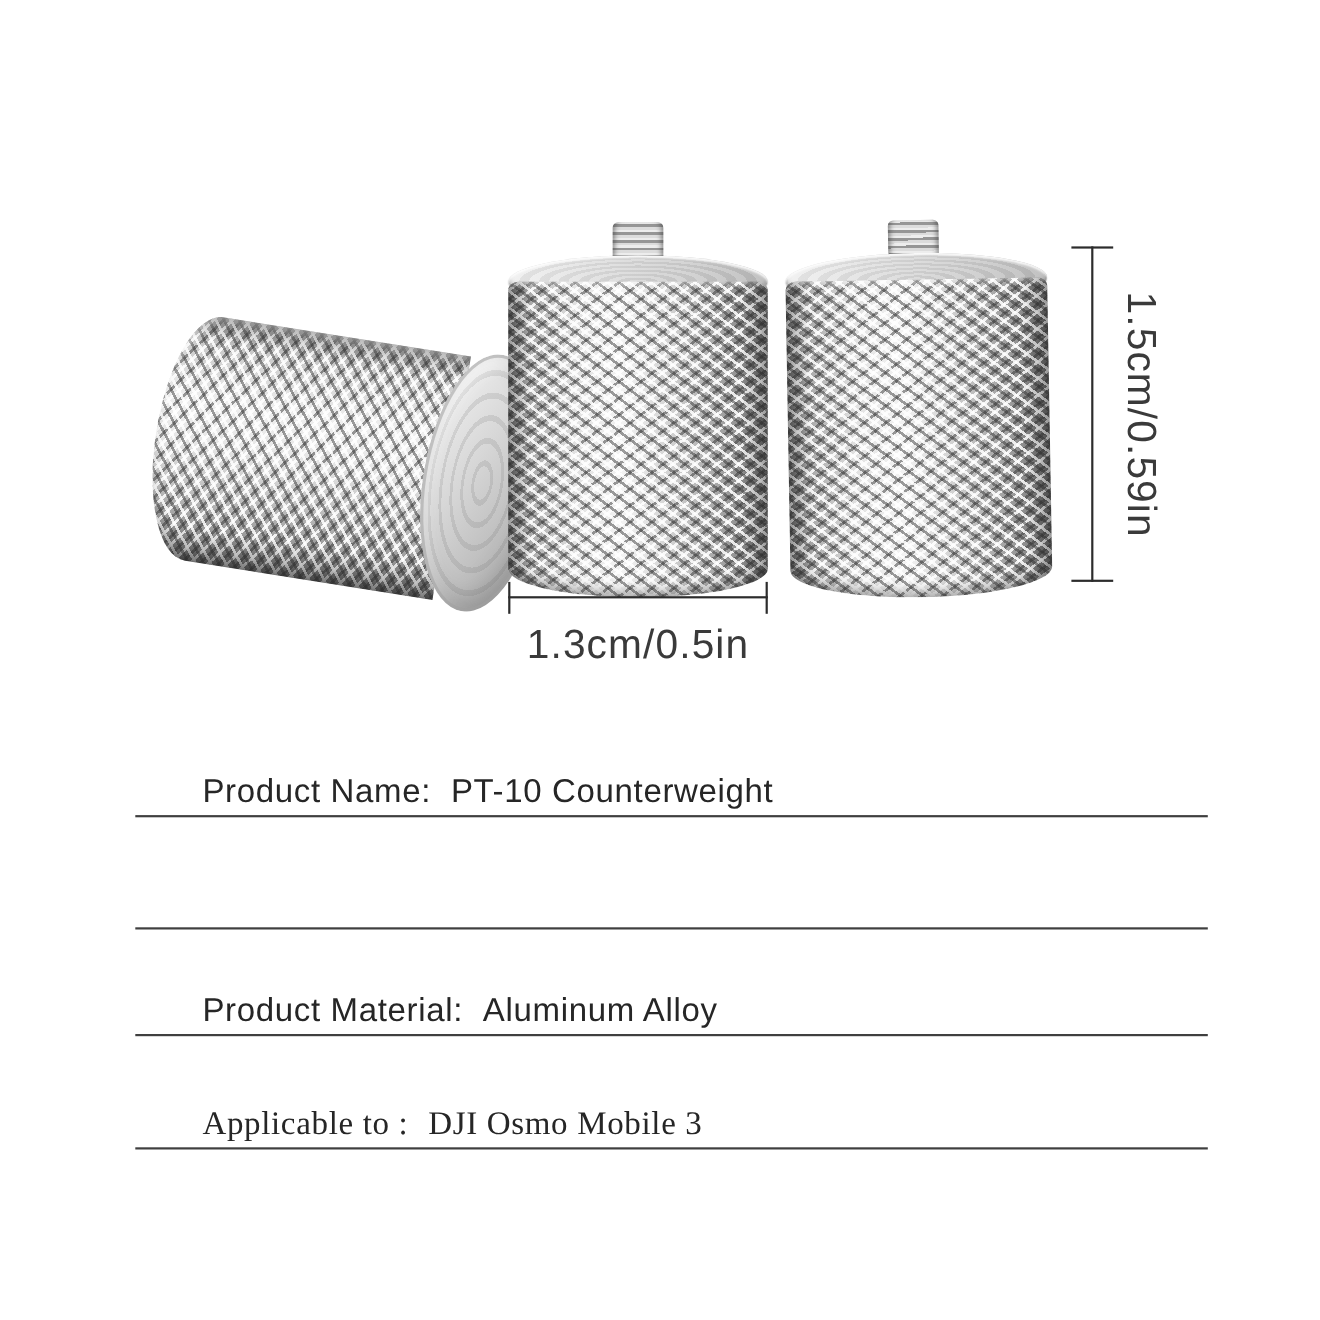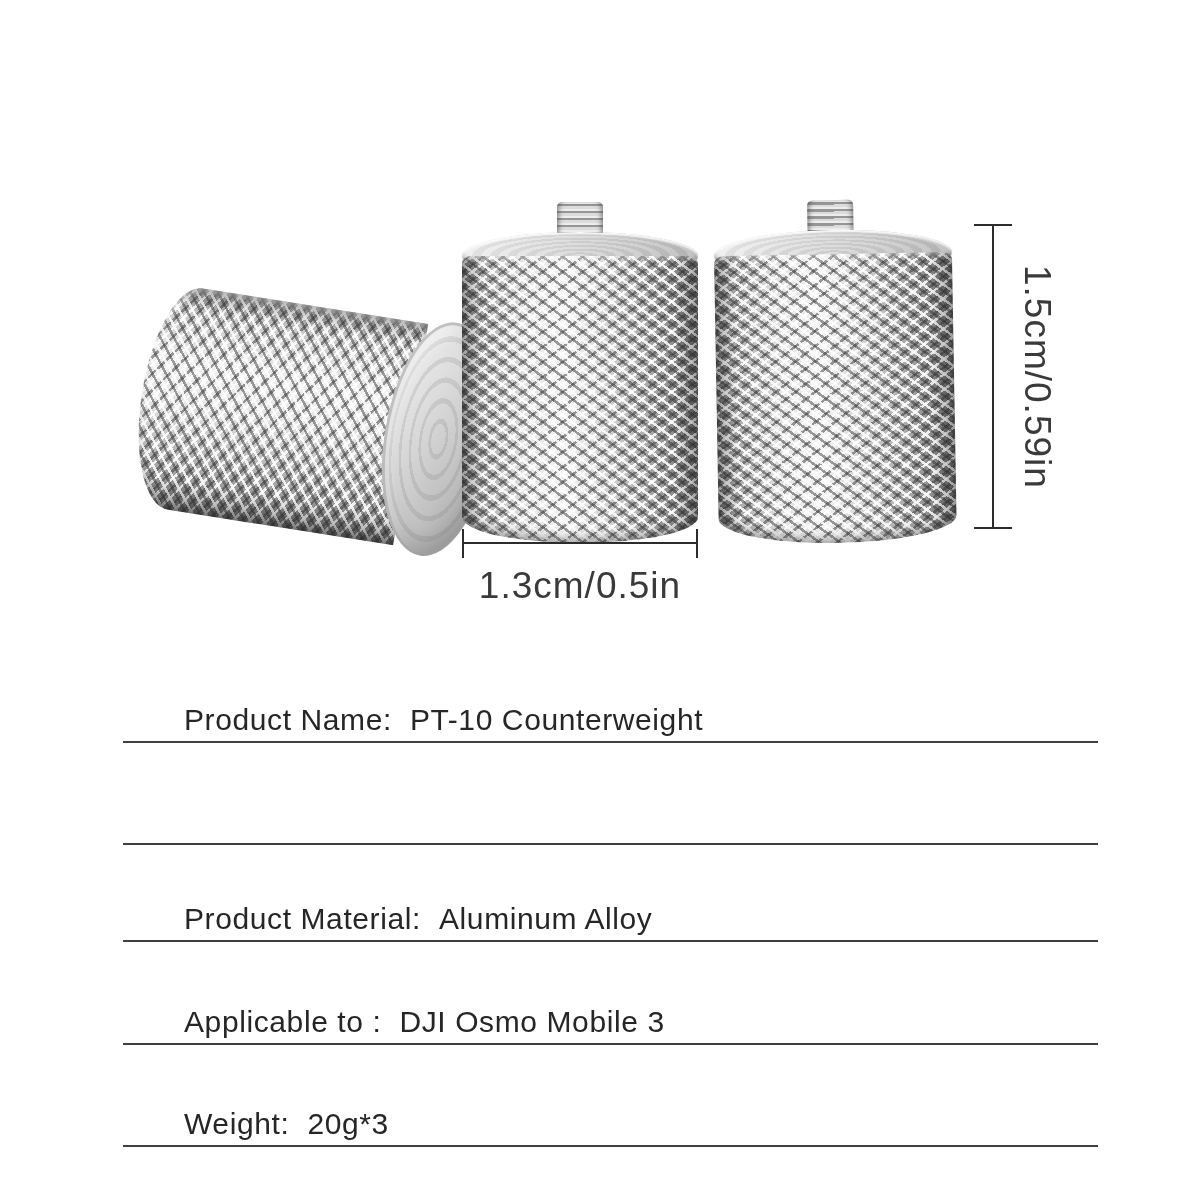--- a/index.html
+++ b/index.html
@@ -124,25 +124,20 @@
 
   <div class="spec-row" style="top:800px;">
   </div>
 
   <div class="spec-row" style="top:897px;">
     <div class="spec-cell cell-a">
       <span class="label">Product Material:</span><span class="value">Aluminum Alloy</span>
     </div>
   </div>
 
-  <div class="spec-row" style="top:1000px;">
+  <div class="spec-row" style="top:1000px;font-family:Liberation Serif, serif;">
     <div class="spec-cell cell-a">
       <span class="label">Applicable to :</span><span class="value">DJI Osmo Mobile 3</span>
     </div>
   </div>
 
-  <div class="spec-row" style="top:1102px;">
-    <div class="spec-cell cell-a">
-      <span class="label">Weight:</span><span class="value">20g*3</span>
-    </div>
-  </div>
 
 </div>
 
 </body></html>

